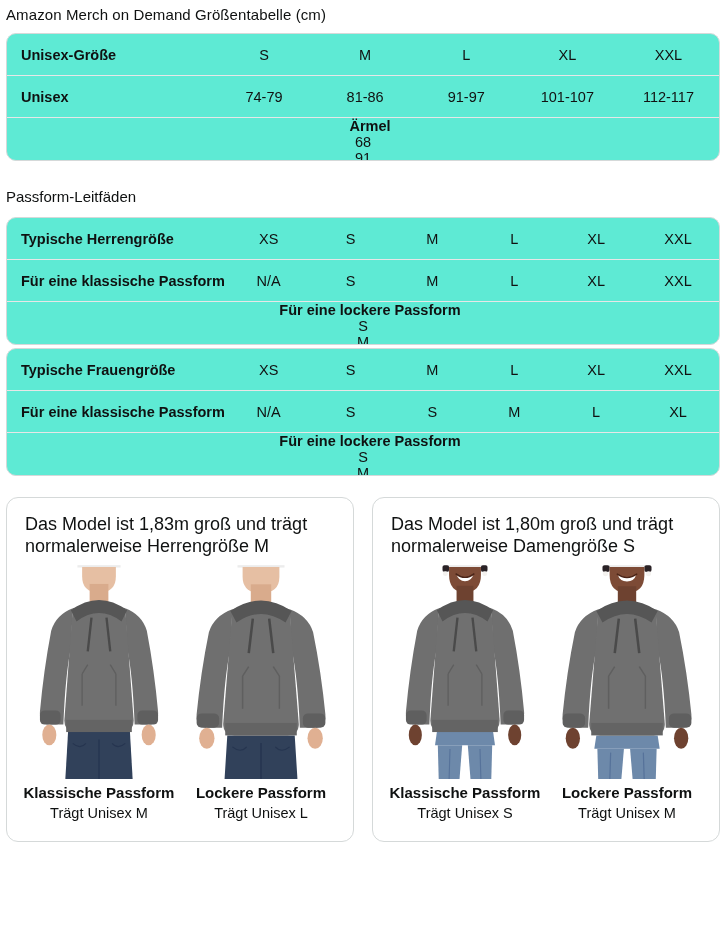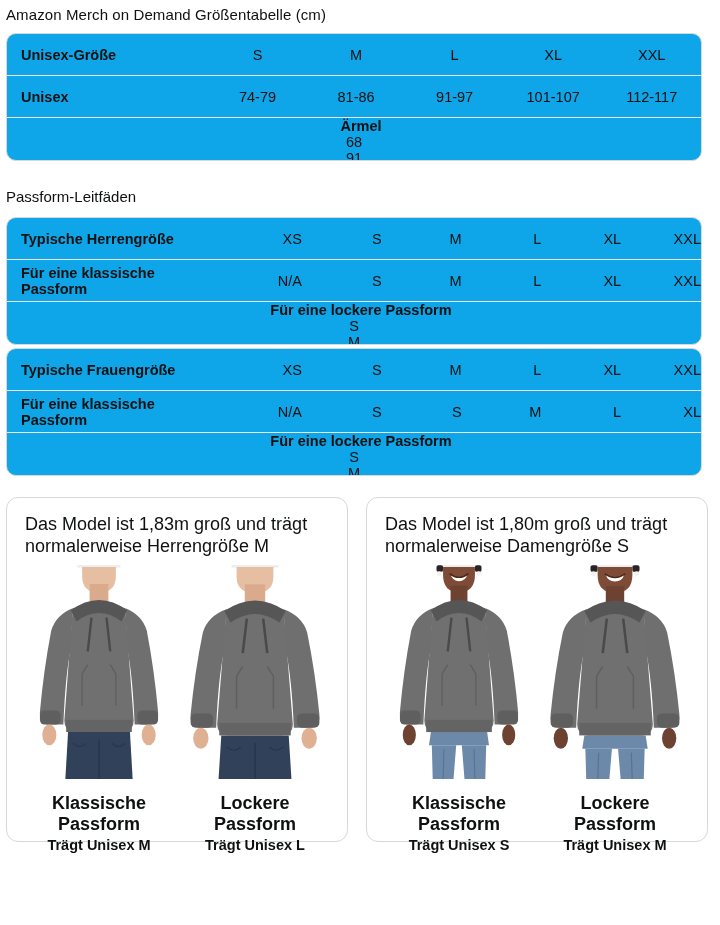--- a/index.html
+++ b/index.html
@@ -2,54 +2,54 @@
 <html><head>
 <meta charset="utf-8">
 <style>
   * { margin:0; padding:0; box-sizing:border-box; }
   html,body { background:#ffffff; }
   body {
     width:720px; height:925px; overflow:hidden;
     font-family:"Liberation Sans","DejaVu Sans",sans-serif;
     color:#0f1111;
   }
-  .page { width:720px; height:687px; padding:4px 18px 0 6px; }
+  .page { width:720px; height:687px; padding:4px 0 0 6px; }
 
   .page-title { font-size:15px; font-weight:400; margin:2px 0 10px 0; letter-spacing:.1px; }
   .note-text  { font-size:13.5px; font-weight:400; margin:13px 0 0 0; }
   .section-heading { font-size:15px; font-weight:400; margin:27px 0 12px 0; }
 
   
   .tbl {
-    border:1px solid #d5d9d9; border-radius:10px; background:#0ea5e9; overflow:hidden;
+    border:1px solid #d5d9d9; border-radius:10px; background:#5eead4; overflow:hidden;
   }
   .tbl .row { display:flex; align-items:center; height:42px; border-bottom:1px solid #e7e7e7; }
   .tbl .row:last-child { border-bottom:none;flex-direction:column; }
   .tbl .lbl { font-weight:700; font-size:14.5px; padding-left:14px; }
   .tbl .val { text-align:center; font-size:14.5px; color:#111; }
   .tbl-5 .lbl { flex:0 0 29%; }
   .tbl-5 .val { flex:1 1 0; }
   .tbl-6 .lbl { flex:0 0 31%; }
-  .tbl-6 .val { flex:1 1 0;text-align:right; }
+  .tbl-6 .val { flex:1 1 0; }
   .tbl + .tbl { margin-top:3px; }
 
   
   .cards { display:flex; gap:18px; margin-top:21px; }
   .card {
     flex:1 1 0; border:1px solid #d5d9d9; border-radius:12px; background:#fff;
     padding:15px 14px 12px 14px; height:345px;
   }
   .card-title { font-size:18px; line-height:22px; font-weight:400; padding:0 4px; }
   .figures { display:flex; justify-content:space-between; margin-top:8px; }
   .figure { width:156px; text-align:center; }
   .photo { width:150px; height:214px; margin:0 auto; overflow:hidden; }
   .photo svg { width:150px; height:216px; display:block; }
   .figure.loose svg { transform:scale(1.09,1.02); transform-origin:50% 0; }
-  .fit-caption  { font-size:18px; font-weight:700; margin-top:14px; line-height:21px; }
-  .size-caption { font-size:14.5px; font-weight:700; line-height:21px; }
+  .fit-caption  { font-size:15px; font-weight:700; margin-top:3px; line-height:21px; }
+  .size-caption { font-size:14.5px; font-weight:400; line-height:21px; }
 </style>
 </head>
 <body>
 
 <div class="page">
 
   <div class="page-title">Amazon Merch on Demand Größentabelle (cm)</div>
 
   <div class="tbl tbl-5">
     <div class="row">

